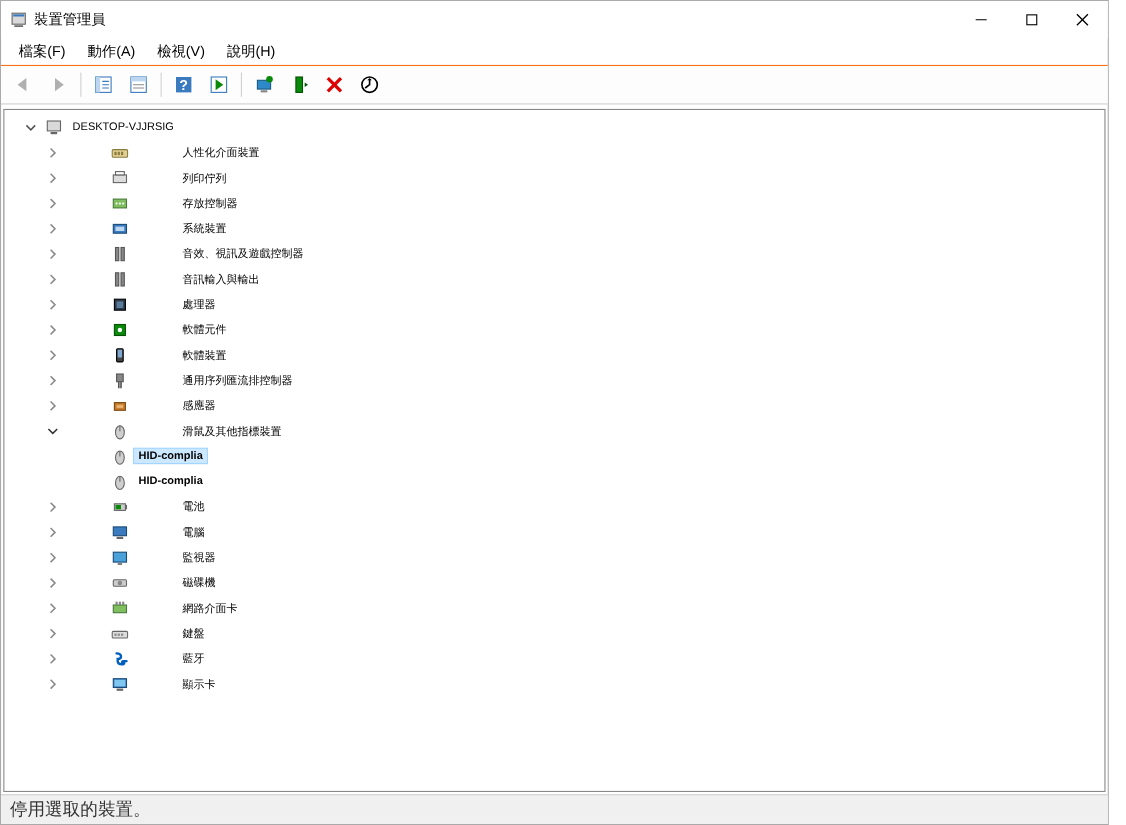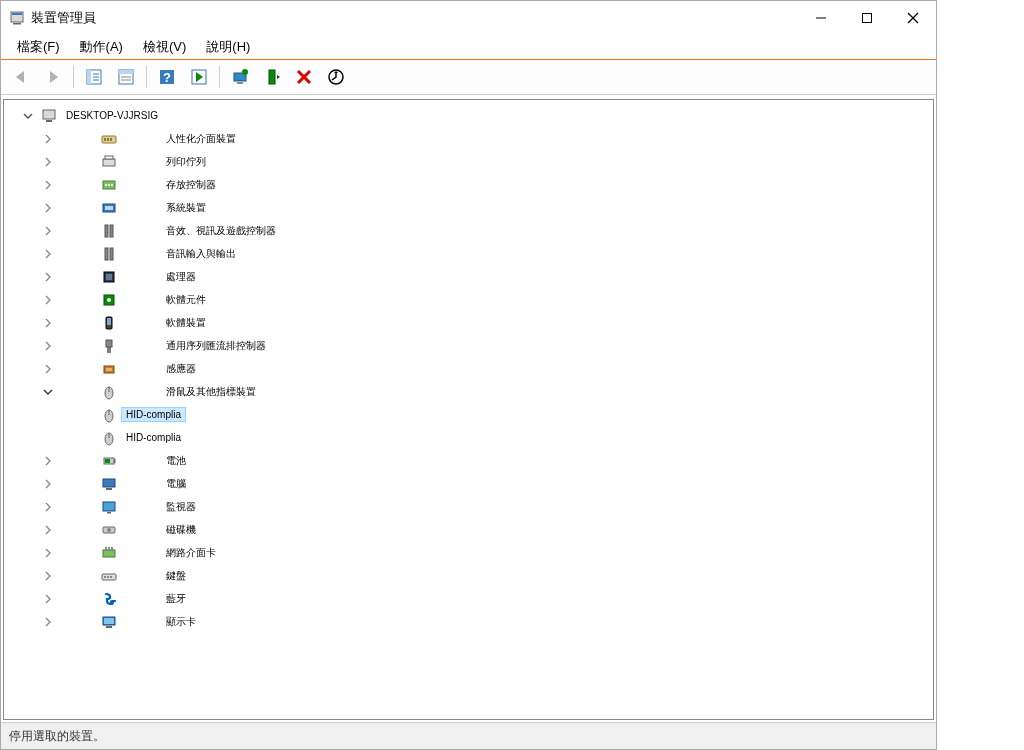--- a/index.html
+++ b/index.html
@@ -7,21 +7,21 @@
     padding: 0;
     width: 1024px;
     height: 750px;
     font-family: "Microsoft JhengHei", "Segoe UI", sans-serif;
     font-size: 13px;
     background: #fff;
     overflow: hidden;
     color: #000;
   }
   .window {
-    width: 937px;
+    width: 1008px;
     height: 750px;
     display: flex;
     flex-direction: column;
     border: 1px solid #aaa;
     box-sizing: border-box;
     background: #fff;
   }
   
   .titlebar {
     height: 34px;
@@ -128,21 +128,21 @@
   .node .label {
     padding: 1px 4px;
     font-size: 10px;
   }
   .node.selected .label {
     background: #cce8ff;
     outline: 1px solid #99d1ff;
   }
   .indent-1 { padding-left: 10px; }
   .indent-2 { padding-left: 30px; gap: 40px; }
-  .indent-3 { padding-left: 70px; }
+  .indent-3 { padding-left: 70px; font-weight: bold; }
 
   
   .context-menu {
     position: absolute;
     left: 210px;
     top: 399px;
     width: 200px;
     background: #f2f2f2;
     border: 1px solid #bdbdbd;
     box-shadow: 2px 3px 4px rgba(0,0,0,.25);
@@ -164,21 +164,21 @@
   .context-menu .cm-item.bold { font-weight: 700; }
 
   
   .statusbar {
     height: 26px;
     border-top: 1px solid #d0d0d0;
     background: #f0f0f0;
     display: flex;
     align-items: center;
     padding: 0 8px;
-    font-size: 12px;
+    font-size: 16px;
     color: #333;
   }
 
   
   svg { display: block; }
 </style>
 </head>
 <body>
 
 <div class="window">

